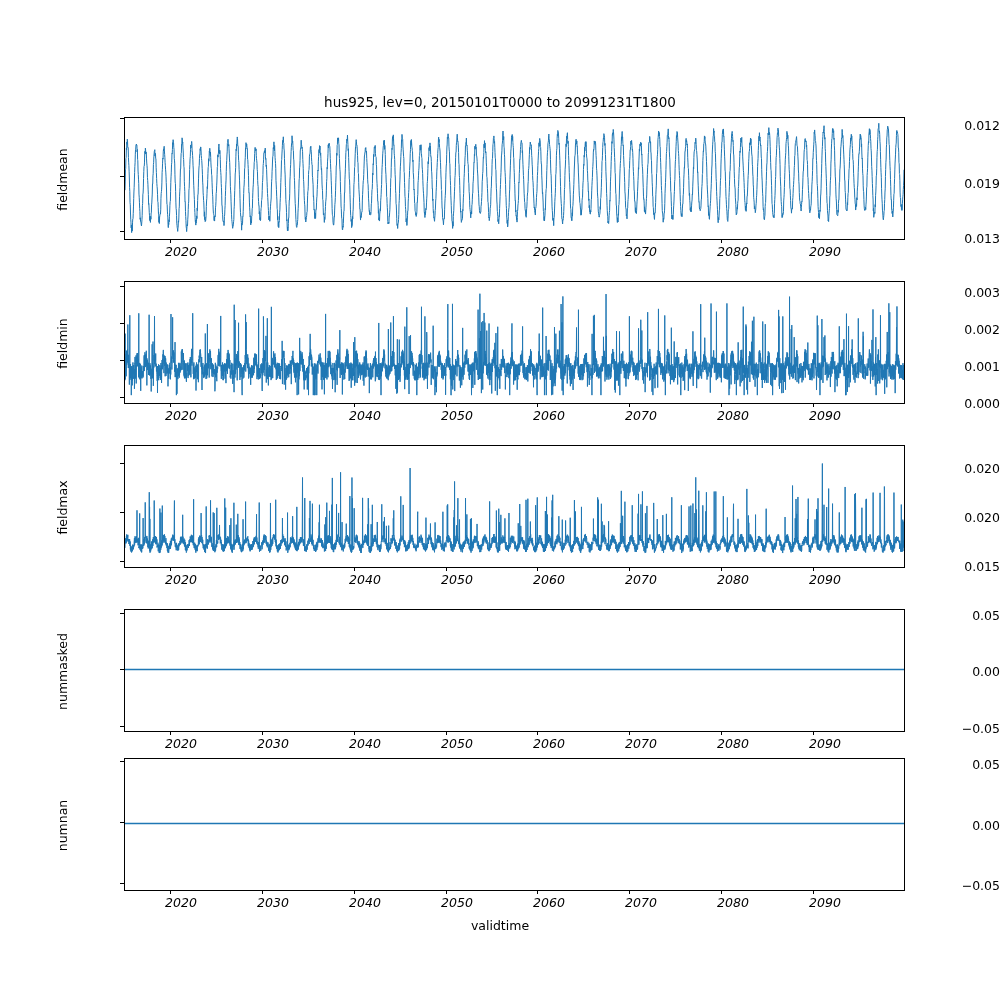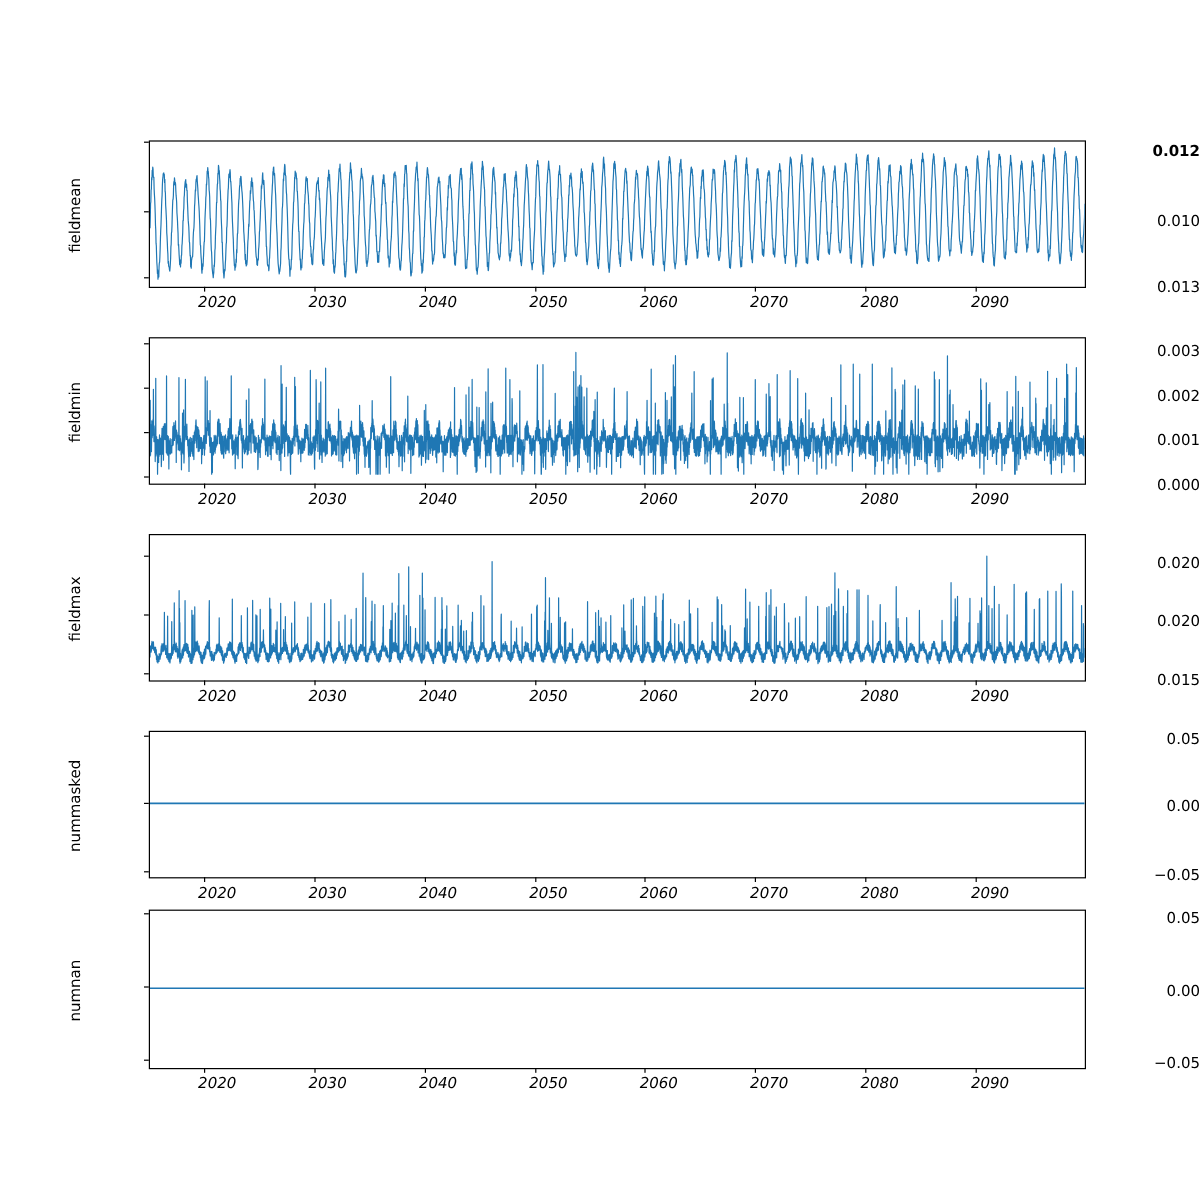--- a/index.html
+++ b/index.html
@@ -80,30 +80,31 @@
     text-align: center;
     font-size: 12.5px;
     color: #000000;
   }
 </style>
 </head>
 <body>
 
 <div id="figure">
 
+  <div class="fig-title">hus925, lev=0, 20150101T0000 to 20991231T1800</div>
 
   <div class="panel" id="panel0" style="top:117px; height:123px;">
     <svg class="plotsvg" id="svg0" viewBox="0 0 781 123" preserveAspectRatio="none">
         <path d="M0.00 73.37L0.23 65.02L0.46 52.61L0.69 51.09L0.92 41.16L1.15 40.22L1.38 30.50L1.61 32.39L1.84 24.38L2.07 26.88L2.30 21.53L2.53 23.25L2.76 30.11L2.99 30.41L3.22 30.11L3.45 40.12L3.68 44.90L3.90 48.23L4.13 54.07L4.36 60.98L4.59 70.90L4.82 74.87L5.05 86.03L5.28 88.21L5.51 96.57L5.74 102.90L5.97 105.94L6.20 111.72L6.43 108.71L6.66 116.50L6.89 110.28L7.12 114.80L7.35 114.69L7.58 105.89L7.81 102.61L8.04 102.22L8.27 97.28L8.50 90.41L8.73 81.77L8.96 75.20L9.19 70.46L9.42 63.03L9.65 55.33L9.88 49.29L10.11 45.46L10.34 36.78L10.57 31.93L10.80 30.58L11.03 27.17L11.26 27.21L11.49 26.46L11.72 28.01L11.94 27.78L12.17 34.56L12.40 32.00L12.63 42.18L12.86 43.47L13.09 53.92L13.32 57.38L13.55 62.18L13.78 66.77L14.01 77.36L14.24 80.53L14.47 85.60L14.70 91.78L14.93 95.08L15.16 103.01L15.39 101.49L15.62 105.55L15.85 105.97L16.08 106.74L16.31 108.90L16.54 109.73L16.77 106.78L17.00 103.48L17.23 99.00L17.46 89.15L17.69 86.92L17.92 77.46L18.15 76.36L18.38 71.10L18.61 61.49L18.84 54.50L19.07 49.29L19.30 48.91L19.53 45.64L19.75 36.40L19.98 33.89L20.21 36.26L20.44 30.64L20.67 32.81L20.90 36.67L21.13 34.51L21.36 35.78L21.59 41.57L21.82 45.80L22.05 48.10L22.28 51.69L22.51 60.33L22.74 63.43L22.97 67.32L23.20 73.08L23.43 77.71L23.66 87.81L23.89 87.03L24.12 91.48L24.35 96.31L24.58 99.41L24.81 104.24L25.04 100.32L25.27 102.05L25.50 106.14L25.73 99.97L25.96 102.93L26.19 96.45L26.42 96.34L26.65 88.30L26.88 86.35L27.11 81.31L27.33 77.33L27.56 66.87L27.79 67.03L28.02 58.84L28.25 56.62L28.48 47.36L28.71 45.49L28.94 39.44L29.17 36.55L29.40 33.96L29.63 33.40L29.86 32.20L30.09 38.74L30.32 35.87L30.55 36.10L30.78 41.31L31.01 41.30L31.24 50.55L31.47 55.37L31.70 61.51L31.93 66.75L32.16 69.51L32.39 72.18L32.62 77.54L32.85 85.08L33.08 85.52L33.31 91.19L33.54 96.96L33.77 96.23L34.00 106.06L34.23 100.43L34.46 107.28L34.69 100.82L34.92 99.28L35.15 97.80L35.37 97.76L35.60 97.60L35.83 92.67L36.06 81.59L36.29 76.79L36.52 74.83L36.75 72.29L36.98 65.94L37.21 55.24L37.44 52.13L37.67 45.96L37.90 40.82L38.13 41.81L38.36 34.49L38.59 31.85L38.82 33.51L39.05 29.96L39.28 28.75L39.51 33.43L39.74 36.87L39.97 39.98L40.20 45.07L40.43 48.01L40.66 52.03L40.89 54.96L41.12 59.13L41.35 65.43L41.58 71.15L41.81 80.30L42.04 87.58L42.27 88.01L42.50 94.61L42.73 98.26L42.95 100.74L43.18 108.44L43.41 111.44L43.64 106.31L43.87 108.41L44.10 103.44L44.33 105.54L44.56 99.89L44.79 95.65L45.02 89.16L45.25 85.03L45.48 84.71L45.71 74.99L45.94 65.38L46.17 59.80L46.40 55.76L46.63 47.61L46.86 45.42L47.09 36.05L47.32 36.64L47.55 31.94L47.78 25.02L48.01 27.02L48.24 22.06L48.47 24.60L48.70 25.39L48.93 30.14L49.16 31.78L49.39 40.99L49.62 42.82L49.85 46.68L50.08 57.73L50.31 65.06L50.54 66.53L50.77 74.91L50.99 85.53L51.22 91.84L51.45 93.54L51.68 99.09L51.91 106.94L52.14 109.09L52.37 111.59L52.60 112.69L52.83 115.27L53.06 112.50L53.29 111.08L53.52 104.67L53.75 105.89L53.98 101.62L54.21 92.22L54.44 90.34L54.67 80.13L54.90 75.08L55.13 70.76L55.36 60.13L55.59 51.55L55.82 51.73L56.05 41.61L56.28 36.08L56.51 35.50L56.74 26.87L56.97 27.60L57.20 20.14L57.43 21.32L57.66 25.80L57.89 24.47L58.12 30.43L58.35 33.50L58.57 40.11L58.80 42.20L59.03 49.42L59.26 50.68L59.49 64.31L59.72 69.89L59.95 74.71L60.18 85.41L60.41 85.17L60.64 95.13L60.87 100.18L61.10 104.35L61.33 110.70L61.56 112.01L61.79 115.48L62.02 112.92L62.25 108.40L62.48 109.74L62.71 108.85L62.94 102.88L63.17 99.61L63.40 92.96L63.63 86.76L63.86 85.34L64.09 73.26L64.32 71.64L64.55 65.01L64.78 52.39L65.01 47.49L65.24 41.31L65.47 39.24L65.70 31.83L65.93 27.45L66.16 30.48L66.38 28.31L66.61 25.91L66.84 23.81L67.07 26.12L67.30 34.08L67.53 33.81L67.76 38.08L67.99 41.96L68.22 48.06L68.45 51.92L68.68 62.11L68.91 68.35L69.14 73.09L69.37 79.12L69.60 83.01L69.83 92.03L70.06 96.09L70.29 101.19L70.52 105.19L70.75 103.79L70.98 108.87L71.21 105.23L71.44 106.46L71.67 105.34L71.90 99.52L72.13 102.25L72.36 91.50L72.59 94.18L72.82 83.89L73.05 77.85L73.28 77.79L73.51 70.30L73.74 61.18L73.97 53.84L74.20 49.78L74.42 48.09L74.65 41.36L74.88 37.34L75.11 37.58L75.34 31.16L75.57 33.10L75.80 29.37L76.03 29.66L76.26 33.55L76.49 38.17L76.72 41.26L76.95 43.22L77.18 46.76L77.41 51.58L77.64 57.19L77.87 65.23L78.10 68.24L78.33 76.13L78.56 78.90L78.79 83.68L79.02 86.28L79.25 92.68L79.48 100.09L79.71 95.42L79.94 103.36L80.17 100.67L80.40 105.37L80.63 103.65L80.86 104.51L81.09 102.42L81.32 98.78L81.55 90.12L81.78 84.37L82.00 82.06L82.23 76.62L82.46 69.81L82.69 71.78L82.92 62.58L83.15 56.50L83.38 50.52L83.61 49.36L83.84 41.42L84.07 43.96L84.30 40.62L84.53 33.76L84.76 35.24L84.99 30.76L85.22 34.07L85.45 38.09L85.68 34.50L85.91 39.90L86.14 45.62L86.37 49.88L86.60 51.17L86.83 57.64L87.06 58.71L87.29 65.88L87.52 71.41L87.75 77.48L87.98 80.09L88.21 87.83L88.44 93.48L88.67 96.97L88.90 98.26L89.13 98.98L89.36 104.26L89.59 100.25L89.82 104.78L90.04 99.51L90.27 100.58L90.50 99.86L90.73 91.27L90.96 89.29L91.19 84.96L91.42 76.68L91.65 75.11L91.88 68.97L92.11 65.05L92.34 57.72L92.57 49.96L92.80 49.37L93.03 37.47L93.26 39.77L93.49 36.55L93.72 35.58L93.95 28.92L94.18 26.42L94.41 33.34L94.64 32.75L94.87 36.34L95.10 32.91L95.33 37.49L95.56 42.41L95.79 51.25L96.02 55.43L96.25 58.51L96.48 66.51L96.71 70.82L96.94 78.45L97.17 88.95L97.40 88.92L97.63 95.68L97.85 97.81L98.08 103.60L98.31 104.78L98.54 105.42L98.77 104.78L99.00 104.75L99.23 109.38L99.46 107.56L99.69 100.03L99.92 98.57L100.15 92.75L100.38 88.84L100.61 79.80L100.84 73.48L101.07 67.27L101.30 63.22L101.53 54.44L101.76 46.96L101.99 43.19L102.22 37.52L102.45 34.42L102.68 25.81L102.91 24.83L103.14 21.98L103.37 21.60L103.60 27.46L103.83 28.51L104.06 26.98L104.29 31.32L104.52 36.48L104.75 41.66L104.98 45.34L105.21 52.68L105.43 58.81L105.66 69.47L105.89 74.09L106.12 77.52L106.35 85.21L106.58 91.44L106.81 98.41L107.04 103.17L107.27 105.33L107.50 107.65L107.73 110.18L107.96 112.15L108.19 109.81L108.42 109.94L108.65 107.84L108.88 105.45L109.11 103.25L109.34 92.76L109.57 89.70L109.80 80.45L110.03 73.57L110.26 67.15L110.49 56.91L110.72 54.99L110.95 50.32L111.18 38.91L111.41 31.80L111.64 33.25L111.87 26.41L112.10 28.10L112.33 22.05L112.56 19.26L112.79 20.81L113.02 27.15L113.25 28.94L113.47 28.96L113.70 37.48L113.93 43.01L114.16 44.92L114.39 52.07L114.62 57.10L114.85 63.94L115.08 72.38L115.31 81.73L115.54 90.54L115.77 96.15L116.00 99.68L116.23 99.59L116.46 104.31L116.69 106.40L116.92 114.02L117.15 107.55L117.38 108.27L117.61 108.41L117.84 106.90L118.07 99.80L118.30 100.08L118.53 94.98L118.76 84.53L118.99 76.73L119.22 70.40L119.45 68.15L119.68 62.48L119.91 51.69L120.14 50.55L120.37 43.70L120.60 40.30L120.83 30.38L121.05 31.48L121.28 25.07L121.51 26.80L121.74 29.00L121.97 26.37L122.20 28.40L122.43 31.59L122.66 31.16L122.89 41.98L123.12 42.15L123.35 47.37L123.58 51.29L123.81 58.24L124.04 70.55L124.27 76.24L124.50 76.08L124.73 85.46L124.96 90.69L125.19 94.77L125.42 100.32L125.65 99.39L125.88 106.56L126.11 108.64L126.34 105.35L126.57 105.72L126.80 106.82L127.03 99.68L127.26 99.42L127.49 91.75L127.72 91.66L127.95 81.82L128.18 75.41L128.41 70.28L128.64 67.91L128.87 60.90L129.09 52.37L129.32 52.24L129.55 45.16L129.78 43.86L130.01 36.08L130.24 31.72L130.47 29.85L130.70 32.69L130.93 32.04L131.16 33.38L131.39 31.35L131.62 37.97L131.85 41.41L132.08 43.47L132.31 45.98L132.54 52.16L132.77 54.13L133.00 63.41L133.23 67.93L133.46 69.54L133.69 80.66L133.92 84.98L134.15 89.10L134.38 88.92L134.61 97.53L134.84 95.10L135.07 100.64L135.30 103.54L135.53 101.25L135.76 104.34L135.99 103.43L136.22 95.10L136.45 91.83L136.67 90.98L136.90 83.97L137.13 82.84L137.36 80.47L137.59 73.64L137.82 65.59L138.05 63.26L138.28 57.48L138.51 48.23L138.74 46.23L138.97 41.88L139.20 35.70L139.43 35.75L139.66 34.05L139.89 34.46L140.12 33.14L140.35 35.63L140.58 30.60L140.81 39.54L141.04 42.04L141.27 41.25L141.50 49.24L141.73 47.90L141.96 52.54L142.19 58.90L142.42 64.78L142.65 70.54L142.88 76.84L143.11 80.81L143.34 85.28L143.57 90.05L143.80 93.88L144.03 99.14L144.26 103.59L144.48 99.96L144.71 102.90L144.94 100.11L145.17 104.96L145.40 100.61L145.63 93.87L145.86 90.28L146.09 86.60L146.32 84.39L146.55 81.30L146.78 71.15L147.01 64.29L147.24 61.59L147.47 54.20L147.70 49.87L147.93 42.68L148.16 39.05L148.39 38.63L148.62 30.22L148.85 31.19L149.08 29.17L149.31 24.23L149.54 30.27L149.77 33.22L150.00 27.89L150.23 33.98L150.46 40.03L150.69 43.11L150.92 46.26L151.15 51.38L151.38 63.55L151.61 68.02L151.84 72.90L152.07 79.52L152.30 83.39L152.52 91.84L152.75 93.21L152.98 103.42L153.21 99.96L153.44 106.36L153.67 110.53L153.90 105.44L154.13 111.47L154.36 106.85L154.59 106.36L154.82 104.31L155.05 95.78L155.28 93.43L155.51 85.71L155.74 81.65L155.97 75.30L156.20 65.45L156.43 60.35L156.66 52.95L156.89 43.57L157.12 42.22L157.35 36.55L157.58 32.26L157.81 27.75L158.04 23.15L158.27 22.58L158.50 23.86L158.73 19.12L158.96 25.24L159.19 25.71L159.42 31.57L159.65 32.65L159.88 41.29L160.10 48.02L160.33 53.84L160.56 57.81L160.79 68.97L161.02 70.65L161.25 83.05L161.48 86.91L161.71 89.45L161.94 95.96L162.17 104.53L162.40 103.30L162.63 110.94L162.86 114.49L163.09 110.78L163.32 114.70L163.55 112.37L163.78 107.14L164.01 101.36L164.24 101.50L164.47 90.16L164.70 83.38L164.93 83.37L165.16 76.44L165.39 63.08L165.62 59.19L165.85 51.08L166.08 47.48L166.31 40.74L166.54 33.89L166.77 29.76L167.00 26.09L167.23 26.57L167.46 18.05L167.69 21.48L167.92 25.05L168.14 23.65L168.37 28.06L168.60 32.73L168.83 33.15L169.06 41.87L169.29 42.70L169.52 50.75L169.75 60.60L169.98 63.83L170.21 72.98L170.44 81.32L170.67 86.96L170.90 90.42L171.13 97.47L171.36 103.16L171.59 106.31L171.82 110.08L172.05 111.10L172.28 111.21L172.51 109.29L172.74 108.91L172.97 105.50L173.20 103.27L173.43 95.68L173.66 91.81L173.89 86.36L174.12 79.38L174.35 71.98L174.58 62.99L174.81 61.38L175.04 50.60L175.27 48.86L175.50 43.17L175.72 33.53L175.95 31.64L176.18 30.36L176.41 28.61L176.64 22.57L176.87 27.30L177.10 27.32L177.33 30.92L177.56 29.61L177.79 31.75L178.02 34.28L178.25 42.21L178.48 46.38L178.71 51.58L178.94 62.63L179.17 64.88L179.40 71.35L179.63 79.07L179.86 83.91L180.09 87.65L180.32 89.50L180.55 99.65L180.78 103.07L181.01 101.03L181.24 105.72L181.47 103.57L181.70 102.66L181.93 101.18L182.16 98.96L182.39 95.64L182.62 95.22L182.85 87.33L183.08 79.07L183.31 74.69L183.53 73.74L183.76 69.29L183.99 57.37L184.22 53.45L184.45 52.43L184.68 48.31L184.91 38.79L185.14 36.81L185.37 36.40L185.60 34.81L185.83 29.91L186.06 30.48L186.29 28.63L186.52 32.22L186.75 33.77L186.98 40.53L187.21 44.37L187.44 47.60L187.67 47.75L187.90 58.87L188.13 60.67L188.36 65.07L188.59 67.75L188.82 79.92L189.05 79.14L189.28 84.89L189.51 93.30L189.74 92.69L189.97 95.48L190.20 101.87L190.43 102.37L190.66 96.58L190.89 101.88L191.12 102.05L191.35 92.97L191.57 93.15L191.80 93.17L192.03 86.27L192.26 81.37L192.49 79.60L192.72 72.62L192.95 67.68L193.18 61.45L193.41 52.87L193.64 53.70L193.87 43.90L194.10 39.15L194.33 34.59L194.56 32.05L194.79 35.41L195.02 28.07L195.25 32.33L195.48 28.47L195.71 35.85L195.94 37.92L196.17 35.47L196.40 41.13L196.63 48.35L196.86 52.47L197.09 51.39L197.32 58.20L197.55 67.16L197.78 71.36L198.01 73.86L198.24 82.82L198.47 83.39L198.70 91.26L198.93 98.55L199.15 98.19L199.38 96.97L199.61 100.77L199.84 106.16L200.07 100.68L200.30 103.29L200.53 101.95L200.76 95.32L200.99 89.90L201.22 85.22L201.45 83.34L201.68 80.53L201.91 73.34L202.14 64.76L202.37 61.54L202.60 50.30L202.83 51.57L203.06 43.85L203.29 40.51L203.52 35.96L203.75 27.28L203.98 30.49L204.21 26.43L204.44 28.23L204.67 25.54L204.90 28.26L205.13 28.48L205.36 29.31L205.59 35.01L205.82 41.13L206.05 46.42L206.28 52.37L206.51 55.56L206.74 63.22L206.97 68.97L207.19 77.74L207.42 82.12L207.65 92.02L207.88 97.83L208.11 99.25L208.34 99.78L208.57 106.10L208.80 107.70L209.03 108.89L209.26 108.78L209.49 105.69L209.72 101.05L209.95 101.10L210.18 93.60L210.41 88.08L210.64 85.50L210.87 80.83L211.10 73.99L211.33 65.83L211.56 58.78L211.79 48.30L212.02 48.50L212.25 35.77L212.48 38.03L212.71 27.72L212.94 27.03L213.17 20.30L213.40 20.25L213.63 23.29L213.86 21.79L214.09 20.17L214.32 26.08L214.55 27.30L214.78 35.81L215.00 41.16L215.23 47.74L215.46 52.19L215.69 54.76L215.92 64.57L216.15 75.52L216.38 78.10L216.61 89.53L216.84 92.09L217.07 98.54L217.30 102.05L217.53 102.67L217.76 111.56L217.99 113.84L218.22 113.32L218.45 109.98L218.68 111.04L218.91 107.38L219.14 100.57L219.37 94.98L219.60 94.82L219.83 86.77L220.06 75.54L220.29 75.83L220.52 62.26L220.75 57.10L220.98 50.99L221.21 42.05L221.44 35.15L221.67 32.33L221.90 27.23L222.13 26.04L222.36 21.52L222.58 22.60L222.81 23.28L223.04 17.32L223.27 22.65L223.50 27.00L223.73 33.08L223.96 31.28L224.19 40.02L224.42 46.65L224.65 54.19L224.88 61.79L225.11 62.93L225.34 68.93L225.57 77.79L225.80 85.55L226.03 93.37L226.26 99.04L226.49 101.29L226.72 105.10L226.95 103.12L227.18 111.42L227.41 110.67L227.64 109.62L227.87 109.44L228.10 100.11L228.33 102.58L228.56 95.33L228.79 92.63L229.02 80.82L229.25 80.87L229.48 67.81L229.71 65.69L229.94 59.17L230.17 50.16L230.40 49.38L230.62 41.76L230.85 35.85L231.08 29.82L231.31 30.57L231.54 24.54L231.77 22.00L232.00 23.68L232.23 27.34L232.46 27.46L232.69 28.87L232.92 33.58L233.15 38.03L233.38 45.09L233.61 45.34L233.84 55.40L234.07 56.42L234.30 65.78L234.53 72.46L234.76 76.22L234.99 79.43L235.22 85.77L235.45 92.58L235.68 92.58L235.91 99.53L236.14 103.76L236.37 99.29L236.60 101.34L236.83 101.01L237.06 98.68L237.29 95.76L237.52 95.70L237.75 94.12L237.98 83.42L238.20 77.94L238.43 73.29L238.66 67.72L238.89 63.86L239.12 63.13L239.35 57.40L239.58 51.15L239.81 44.64L240.04 38.57L240.27 37.55L240.50 35.59L240.73 34.16L240.96 30.66L241.19 31.33L241.42 30.04L241.65 34.81L241.88 34.59L242.11 33.64L242.34 41.26L242.57 45.34L242.80 49.82L243.03 53.85L243.26 62.21L243.49 66.32L243.72 67.79L243.95 73.60L244.18 82.15L244.41 85.48L244.64 90.86L244.87 94.94L245.10 94.19L245.33 98.33L245.56 95.60L245.79 98.33L246.02 98.46L246.24 98.38L246.47 98.13L246.70 95.14L246.93 87.30L247.16 86.67L247.39 78.55L247.62 72.95L247.85 72.45L248.08 66.64L248.31 55.96L248.54 57.86L248.77 46.52L249.00 47.55L249.23 37.05L249.46 39.44L249.69 36.39L249.92 29.53L250.15 29.31L250.38 29.34L250.61 30.79L250.84 27.85L251.07 35.86L251.30 39.07L251.53 39.31L251.76 39.84L251.99 47.35L252.22 49.74L252.45 62.07L252.68 66.43L252.91 70.70L253.14 76.52L253.37 84.50L253.60 84.46L253.83 89.15L254.05 96.83L254.28 94.14L254.51 103.71L254.74 101.26L254.97 104.65L255.20 104.62L255.43 97.57L255.66 95.57L255.89 92.16L256.12 94.22L256.35 84.19L256.58 81.10L256.81 77.55L257.04 71.35L257.27 67.58L257.50 57.54L257.73 50.42L257.96 47.12L258.19 40.74L258.42 36.36L258.65 33.32L258.88 29.48L259.11 27.83L259.34 24.62L259.57 22.90L259.80 27.62L260.03 22.60L260.26 31.86L260.49 27.87L260.72 31.71L260.95 37.07L261.18 49.08L261.41 54.90L261.63 57.55L261.86 65.26L262.09 67.26L262.32 80.05L262.55 80.60L262.78 86.89L263.01 91.21L263.24 95.55L263.47 105.18L263.70 107.69L263.93 106.33L264.16 107.05L264.39 106.03L264.62 107.16L264.85 99.72L265.08 100.07L265.31 96.43L265.54 93.32L265.77 86.32L266.00 80.49L266.23 70.40L266.46 61.37L266.69 60.74L266.92 50.23L267.15 41.24L267.38 41.53L267.61 30.88L267.84 31.98L268.07 21.91L268.30 18.87L268.53 20.74L268.76 22.84L268.99 17.14L269.22 20.88L269.45 27.72L269.67 27.39L269.90 35.77L270.13 38.37L270.36 42.20L270.59 50.39L270.82 57.63L271.05 61.01L271.28 74.05L271.51 76.61L271.74 86.99L271.97 88.34L272.20 94.52L272.43 102.30L272.66 108.52L272.89 109.41L273.12 107.70L273.35 112.32L273.58 109.24L273.81 106.59L274.04 106.53L274.27 103.03L274.50 98.09L274.73 87.19L274.96 83.67L275.19 76.55L275.42 68.17L275.65 62.93L275.88 54.06L276.11 49.02L276.34 44.82L276.57 39.14L276.80 34.92L277.03 31.12L277.25 22.14L277.48 23.53L277.71 16.65L277.94 19.47L278.17 20.86L278.40 21.66L278.63 28.48L278.86 31.72L279.09 35.57L279.32 39.26L279.55 40.99L279.78 54.48L280.01 55.34L280.24 65.49L280.47 71.91L280.70 79.73L280.93 81.53L281.16 89.96L281.39 93.20L281.62 97.35L281.85 105.71L282.08 102.23L282.31 104.89L282.54 109.27L282.77 109.00L283.00 104.76L283.23 99.42L283.46 94.41L283.69 94.38L283.92 85.37L284.15 81.67L284.38 75.84L284.61 72.75L284.84 62.36L285.07 60.59L285.29 53.38L285.52 48.78L285.75 43.89L285.98 36.23L286.21 32.13L286.44 25.47L286.67 22.88L286.90 27.79L287.13 21.83L287.36 25.29L287.59 29.50L287.82 30.34L288.05 33.15L288.28 34.34L288.51 44.35L288.74 42.86L288.97 55.39L289.20 57.96L289.43 62.41L289.66 73.09L289.89 72.31L290.12 79.11L290.35 86.36L290.58 86.81L290.81 94.01L291.04 95.01L291.27 96.41L291.50 98.64L291.73 97.93L291.96 100.11L292.19 97.08L292.42 97.79L292.65 94.76L292.88 85.72L293.10 86.03L293.33 80.18L293.56 77.64L293.79 65.93L294.02 63.51L294.25 58.81L294.48 53.36L294.71 50.95L294.94 45.25L295.17 38.85L295.40 38.07L295.63 34.47L295.86 27.51L296.09 32.71L296.32 29.67L296.55 32.27L296.78 27.13L297.01 34.73L297.24 36.22L297.47 39.98L297.70 41.15L297.93 49.80L298.16 52.13L298.39 56.55L298.62 63.70L298.85 69.37L299.08 74.11L299.31 77.04L299.54 81.35L299.77 85.80L300.00 94.88L300.23 96.86L300.46 95.71L300.68 101.16L300.91 95.11L301.14 98.30L301.37 96.27L301.60 91.93L301.83 93.20L302.06 92.24L302.29 86.31L302.52 81.52L302.75 78.35L302.98 66.53L303.21 64.48L303.44 58.74L303.67 51.39L303.90 44.30L304.13 46.77L304.36 39.46L304.59 38.77L304.82 30.15L305.05 33.25L305.28 28.46L305.51 30.10L305.74 25.30L305.97 27.88L306.20 28.42L306.43 37.08L306.66 39.52L306.89 39.37L307.12 44.16L307.35 54.11L307.58 55.88L307.81 62.48L308.04 72.12L308.27 71.78L308.49 83.93L308.72 82.34L308.95 91.89L309.18 96.14L309.41 94.91L309.64 101.67L309.87 101.17L310.10 103.44L310.33 105.01L310.56 101.60L310.79 99.23L311.02 94.09L311.25 91.49L311.48 84.37L311.71 81.72L311.94 74.39L312.17 70.95L312.40 62.48L312.63 54.02L312.86 50.59L313.09 45.24L313.32 41.03L313.55 35.85L313.78 31.64L314.01 29.83L314.24 22.00L314.47 19.46L314.70 24.11L314.93 21.70L315.16 25.98L315.39 29.80L315.62 31.40L315.85 33.63L316.08 41.74L316.31 45.11L316.53 52.45L316.76 58.88L316.99 62.88L317.22 72.68L317.45 73.65L317.68 84.22L317.91 92.00L318.14 91.90L318.37 101.11L318.60 102.66L318.83 103.85L319.06 105.30L319.29 108.56L319.52 104.47L319.75 102.30L319.98 102.30L320.21 102.58L320.44 93.31L320.67 86.47L320.90 81.93L321.13 78.50L321.36 74.23L321.59 62.28L321.82 55.15L322.05 48.81L322.28 46.62L322.51 37.27L322.74 29.54L322.97 27.37L323.20 19.70L323.43 20.82L323.66 20.44L323.89 16.05L324.12 20.40L324.34 19.76L324.57 20.26L324.80 28.66L325.03 32.49L325.26 34.37L325.49 45.97L325.72 46.68L325.95 57.38L326.18 63.19L326.41 68.64L326.64 78.54L326.87 83.42L327.10 89.03L327.33 96.70L327.56 97.69L327.79 104.61L328.02 105.31L328.25 107.64L328.48 112.25L328.71 105.26L328.94 109.99L329.17 100.09L329.40 96.70L329.63 93.84L329.86 86.51L330.09 82.52L330.32 75.05L330.55 69.51L330.78 60.67L331.01 58.28L331.24 50.54L331.47 40.37L331.70 34.93L331.93 34.89L332.15 27.97L332.38 24.66L332.61 23.47L332.84 19.31L333.07 16.45L333.30 20.16L333.53 23.91L333.76 23.50L333.99 26.42L334.22 29.53L334.45 35.05L334.68 45.87L334.91 47.23L335.14 58.16L335.37 60.42L335.60 68.78L335.83 76.70L336.06 84.47L336.29 90.69L336.52 95.77L336.75 94.55L336.98 102.54L337.21 106.11L337.44 105.02L337.67 103.66L337.90 103.74L338.13 102.72L338.36 101.84L338.59 93.04L338.82 94.12L339.05 86.59L339.28 80.48L339.51 76.88L339.73 67.14L339.96 60.54L340.19 56.64L340.42 47.97L340.65 48.61L340.88 40.57L341.11 38.05L341.34 28.15L341.57 27.13L341.80 24.86L342.03 25.13L342.26 20.38L342.49 27.88L342.72 28.36L342.95 27.74L343.18 33.39L343.41 35.47L343.64 43.95L343.87 46.42L344.10 47.46L344.33 55.59L344.56 65.15L344.79 66.85L345.02 74.89L345.25 77.20L345.48 83.65L345.71 90.86L345.94 93.02L346.17 95.07L346.40 97.52L346.63 101.52L346.86 95.65L347.09 97.76L347.32 95.06L347.54 97.32L347.77 88.31L348.00 87.89L348.23 82.56L348.46 76.53L348.69 76.37L348.92 66.24L349.15 64.29L349.38 58.75L349.61 52.85L349.84 45.05L350.07 45.44L350.30 37.05L350.53 38.32L350.76 28.64L350.99 31.74L351.22 29.96L351.45 29.20L351.68 26.73L351.91 30.74L352.14 29.89L352.37 37.66L352.60 38.56L352.83 40.70L353.06 44.15L353.29 51.98L353.52 55.99L353.75 59.00L353.98 67.04L354.21 73.09L354.44 76.96L354.67 81.20L354.90 88.35L355.13 89.76L355.36 93.81L355.58 96.02L355.81 95.93L356.04 96.63L356.27 97.06L356.50 95.71L356.73 95.75L356.96 89.74L357.19 88.44L357.42 84.89L357.65 80.84L357.88 75.81L358.11 64.80L358.34 62.06L358.57 56.32L358.80 54.69L359.03 45.83L359.26 39.96L359.49 40.88L359.72 35.12L359.95 26.62L360.18 30.41L360.41 23.00L360.64 29.73L360.87 25.42L361.10 25.45L361.33 32.85L361.56 35.42L361.79 34.28L362.02 38.17L362.25 45.65L362.48 49.41L362.71 59.71L362.94 60.58L363.17 66.37L363.39 71.70L363.62 77.12L363.85 85.25L364.08 85.90L364.31 90.40L364.54 96.10L364.77 101.50L365.00 100.79L365.23 104.34L365.46 102.02L365.69 100.06L365.92 98.18L366.15 91.98L366.38 90.36L366.61 88.18L366.84 79.54L367.07 71.98L367.30 70.02L367.53 59.99L367.76 58.16L367.99 47.27L368.22 41.51L368.45 41.29L368.68 34.10L368.91 27.02L369.14 25.62L369.37 20.62L369.60 19.94L369.83 18.23L370.06 20.72L370.29 25.37L370.52 23.97L370.75 29.72L370.97 35.19L371.20 40.52L371.43 41.47L371.66 52.27L371.89 52.96L372.12 65.25L372.35 71.93L372.58 75.25L372.81 84.38L373.04 87.56L373.27 94.76L373.50 95.38L373.73 100.08L373.96 105.33L374.19 103.19L374.42 105.30L374.65 107.53L374.88 104.81L375.11 99.36L375.34 100.16L375.57 91.85L375.80 86.49L376.03 79.72L376.26 72.63L376.49 67.54L376.72 60.26L376.95 55.45L377.18 48.84L377.41 38.52L377.64 36.64L377.87 33.38L378.10 27.08L378.33 25.54L378.56 22.56L378.78 15.09L379.01 13.22L379.24 17.59L379.47 22.42L379.70 18.89L379.93 28.62L380.16 30.17L380.39 36.86L380.62 39.76L380.85 51.82L381.08 55.25L381.31 59.78L381.54 67.55L381.77 77.58L382.00 80.89L382.23 88.79L382.46 92.20L382.69 101.42L382.92 102.63L383.15 107.20L383.38 103.87L383.61 110.74L383.84 109.29L384.07 105.30L384.30 100.35L384.53 95.95L384.76 92.54L384.99 91.11L385.22 86.05L385.45 76.29L385.68 72.36L385.91 62.54L386.14 55.82L386.37 48.65L386.59 41.40L386.82 33.66L387.05 31.33L387.28 26.52L387.51 19.49L387.74 18.20L387.97 19.10L388.20 16.75L388.43 22.77L388.66 18.77L388.89 25.07L389.12 27.93L389.35 30.15L389.58 39.97L389.81 40.93L390.04 51.56L390.27 55.61L390.50 65.82L390.73 67.32L390.96 77.12L391.19 84.00L391.42 83.60L391.65 95.51L391.88 93.64L392.11 99.68L392.34 99.13L392.57 103.29L392.80 101.49L393.03 105.82L393.26 101.04L393.49 95.11L393.72 93.53L393.95 88.46L394.18 87.07L394.41 83.82L394.63 78.23L394.86 65.09L395.09 65.67L395.32 56.18L395.55 52.66L395.78 41.98L396.01 42.27L396.24 37.73L396.47 31.93L396.70 28.87L396.93 24.84L397.16 23.72L397.39 22.71L397.62 24.72L397.85 25.76L398.08 25.56L398.31 35.27L398.54 33.21L398.77 41.68L399.00 47.45L399.23 52.69L399.46 58.48L399.69 62.73L399.92 69.10L400.15 76.47L400.38 80.47L400.61 85.30L400.84 86.01L401.07 91.88L401.30 94.02L401.53 93.74L401.76 99.69L401.99 100.05L402.22 100.93L402.44 97.68L402.67 92.21L402.90 90.44L403.13 84.81L403.36 79.51L403.59 76.18L403.82 75.37L404.05 67.06L404.28 64.54L404.51 53.08L404.74 51.55L404.97 48.53L405.20 41.81L405.43 36.96L405.66 29.98L405.89 31.95L406.12 27.10L406.35 24.41L406.58 26.81L406.81 27.05L407.04 27.88L407.27 27.21L407.50 30.73L407.73 38.20L407.96 40.38L408.19 46.99L408.42 49.70L408.65 58.55L408.88 63.47L409.11 65.22L409.34 70.64L409.57 77.22L409.80 81.42L410.03 86.56L410.25 91.30L410.48 90.50L410.71 93.89L410.94 96.13L411.17 97.11L411.40 98.63L411.63 92.10L411.86 91.56L412.09 89.88L412.32 86.28L412.55 80.65L412.78 76.87L413.01 74.83L413.24 66.50L413.47 58.57L413.70 54.65L413.93 48.23L414.16 43.59L414.39 38.57L414.62 33.85L414.85 30.92L415.08 25.25L415.31 28.84L415.54 23.11L415.77 20.74L416.00 22.65L416.23 22.75L416.46 28.91L416.69 29.79L416.92 34.39L417.15 43.20L417.38 46.86L417.61 46.85L417.83 58.79L418.06 63.12L418.29 71.06L418.52 77.02L418.75 75.78L418.98 81.28L419.21 85.45L419.44 94.77L419.67 95.10L419.90 99.71L420.13 104.33L420.36 100.25L420.59 104.65L420.82 100.89L421.05 98.71L421.28 92.10L421.51 93.19L421.74 82.34L421.97 76.56L422.20 72.83L422.43 71.65L422.66 62.93L422.89 53.38L423.12 47.44L423.35 38.82L423.58 34.85L423.81 32.31L424.04 26.22L424.27 24.83L424.50 23.23L424.73 18.07L424.96 16.30L425.19 21.08L425.42 22.27L425.64 26.93L425.87 28.84L426.10 30.77L426.33 33.32L426.56 41.97L426.79 50.92L427.02 56.69L427.25 58.15L427.48 66.97L427.71 76.65L427.94 82.26L428.17 90.32L428.40 93.89L428.63 97.60L428.86 103.65L429.09 104.23L429.32 101.81L429.55 103.71L429.78 109.43L430.01 102.65L430.24 101.13L430.47 97.66L430.70 91.53L430.93 85.12L431.16 80.96L431.39 76.99L431.62 70.85L431.85 57.77L432.08 56.24L432.31 49.24L432.54 37.89L432.77 32.83L433.00 30.78L433.23 20.79L433.46 16.67L433.68 18.03L433.91 12.62L434.14 13.37L434.37 14.08L434.60 16.29L434.83 20.55L435.06 26.86L435.29 25.63L435.52 30.64L435.75 37.71L435.98 43.39L436.21 51.02L436.44 60.64L436.67 69.75L436.90 78.52L437.13 82.36L437.36 86.78L437.59 89.76L437.82 99.42L438.05 102.64L438.28 102.85L438.51 105.49L438.74 107.74L438.97 103.50L439.20 103.79L439.43 102.11L439.66 99.29L439.89 95.03L440.12 88.77L440.35 83.82L440.58 72.82L440.81 70.52L441.04 58.43L441.27 52.06L441.49 48.79L441.72 42.35L441.95 32.45L442.18 26.34L442.41 29.09L442.64 21.23L442.87 18.40L443.10 20.87L443.33 16.39L443.56 14.96L443.79 21.88L444.02 25.97L444.25 23.53L444.48 28.75L444.71 38.11L444.94 42.74L445.17 48.31L445.40 55.62L445.63 62.89L445.86 65.84L446.09 72.38L446.32 77.48L446.55 87.34L446.78 91.96L447.01 93.01L447.24 100.88L447.47 100.56L447.70 104.21L447.93 103.57L448.16 104.18L448.39 96.41L448.62 99.72L448.85 90.32L449.07 88.95L449.30 84.61L449.53 77.46L449.76 73.34L449.99 67.78L450.22 60.19L450.45 51.88L450.68 46.78L450.91 39.65L451.14 38.13L451.37 36.68L451.60 27.48L451.83 25.32L452.06 22.24L452.29 21.56L452.52 26.05L452.75 26.57L452.98 23.28L453.21 28.76L453.44 28.39L453.67 36.85L453.90 38.55L454.13 44.87L454.36 47.73L454.59 55.86L454.82 60.99L455.05 67.27L455.28 74.06L455.51 79.17L455.74 81.29L455.97 86.06L456.20 86.84L456.43 89.37L456.66 92.79L456.88 92.28L457.11 98.85L457.34 93.44L457.57 98.28L457.80 93.73L458.03 92.48L458.26 83.54L458.49 81.39L458.72 80.52L458.95 71.50L459.18 65.86L459.41 63.78L459.64 52.33L459.87 47.14L460.10 48.15L460.33 37.92L460.56 39.74L460.79 29.70L461.02 33.50L461.25 28.01L461.48 24.37L461.71 24.26L461.94 29.15L462.17 23.99L462.40 27.02L462.63 36.28L462.86 39.80L463.09 40.85L463.32 43.77L463.55 53.13L463.78 56.03L464.01 63.84L464.24 65.63L464.47 74.62L464.69 74.22L464.92 83.76L465.15 82.30L465.38 91.35L465.61 88.90L465.84 95.54L466.07 95.90L466.30 97.29L466.53 97.74L466.76 94.09L466.99 95.57L467.22 92.08L467.45 83.16L467.68 82.47L467.91 74.06L468.14 68.81L468.37 64.28L468.60 60.42L468.83 52.50L469.06 49.13L469.29 44.61L469.52 35.48L469.75 32.04L469.98 32.71L470.21 30.66L470.44 23.30L470.67 24.49L470.90 25.26L471.13 26.79L471.36 23.63L471.59 24.04L471.82 26.16L472.05 32.74L472.28 37.97L472.51 41.94L472.73 50.99L472.96 53.27L473.19 58.07L473.42 64.94L473.65 75.32L473.88 79.42L474.11 82.00L474.34 91.70L474.57 95.45L474.80 96.67L475.03 99.06L475.26 100.74L475.49 100.71L475.72 99.07L475.95 97.87L476.18 96.77L476.41 90.06L476.64 92.78L476.87 81.68L477.10 80.75L477.33 76.23L477.56 70.87L477.79 61.45L478.02 54.36L478.25 44.01L478.48 43.04L478.71 37.88L478.94 30.00L479.17 25.05L479.40 23.77L479.63 20.42L479.86 21.31L480.09 15.91L480.32 16.64L480.54 17.65L480.77 19.56L481.00 27.86L481.23 25.82L481.46 31.37L481.69 37.05L481.92 44.23L482.15 54.47L482.38 60.03L482.61 64.94L482.84 76.64L483.07 80.56L483.30 88.82L483.53 94.30L483.76 98.57L483.99 99.88L484.22 106.58L484.45 104.95L484.68 106.92L484.91 107.35L485.14 104.06L485.37 98.86L485.60 96.20L485.83 94.25L486.06 83.79L486.29 84.53L486.52 74.83L486.75 64.21L486.98 59.14L487.21 52.45L487.44 44.42L487.67 38.13L487.90 34.26L488.13 24.02L488.35 25.79L488.58 16.97L488.81 17.54L489.04 15.04L489.27 16.44L489.50 11.63L489.73 13.80L489.96 17.31L490.19 21.49L490.42 29.91L490.65 33.63L490.88 40.25L491.11 45.23L491.34 55.50L491.57 56.80L491.80 70.14L492.03 76.59L492.26 77.52L492.49 88.87L492.72 88.76L492.95 97.55L493.18 99.81L493.41 104.13L493.64 106.22L493.87 101.42L494.10 104.08L494.33 105.75L494.56 97.48L494.79 98.85L495.02 88.46L495.25 87.93L495.48 83.16L495.71 73.23L495.93 66.04L496.16 56.99L496.39 51.40L496.62 46.22L496.85 43.13L497.08 37.40L497.31 29.08L497.54 27.18L497.77 19.15L498.00 22.89L498.23 15.86L498.46 13.68L498.69 20.56L498.92 19.25L499.15 25.88L499.38 28.37L499.61 27.78L499.84 38.15L500.07 42.57L500.30 49.25L500.53 50.88L500.76 59.80L500.99 65.56L501.22 75.07L501.45 77.25L501.68 83.67L501.91 90.81L502.14 92.20L502.37 92.25L502.60 99.34L502.83 98.11L503.06 100.02L503.29 102.54L503.52 97.64L503.74 91.61L503.97 91.36L504.20 84.72L504.43 82.69L504.66 78.29L504.89 71.79L505.12 69.48L505.35 61.20L505.58 52.64L505.81 51.27L506.04 43.26L506.27 39.37L506.50 32.41L506.73 32.39L506.96 29.19L507.19 23.38L507.42 26.84L507.65 25.00L507.88 22.79L508.11 25.12L508.34 27.97L508.57 32.69L508.80 31.66L509.03 35.16L509.26 40.94L509.49 49.31L509.72 54.56L509.95 59.61L510.18 63.89L510.41 73.20L510.64 74.32L510.87 83.23L511.10 85.03L511.33 84.91L511.56 94.24L511.78 96.06L512.01 91.22L512.24 95.12L512.47 96.32L512.70 97.18L512.93 94.19L513.16 88.35L513.39 84.51L513.62 81.38L513.85 74.44L514.08 70.12L514.31 63.65L514.54 59.13L514.77 50.54L515.00 52.00L515.23 43.60L515.46 38.70L515.69 31.64L515.92 33.65L516.15 28.42L516.38 26.36L516.61 28.58L516.84 26.01L517.07 24.57L517.30 27.66L517.53 25.58L517.76 28.08L517.99 37.69L518.22 36.86L518.45 46.08L518.68 49.39L518.91 51.76L519.14 57.62L519.37 65.06L519.59 70.64L519.82 79.46L520.05 82.61L520.28 82.27L520.51 86.54L520.74 94.91L520.97 90.30L521.20 95.80L521.43 94.85L521.66 93.86L521.89 97.66L522.12 93.81L522.35 90.85L522.58 85.17L522.81 81.66L523.04 78.21L523.27 68.87L523.50 61.97L523.73 57.47L523.96 50.64L524.19 47.13L524.42 45.98L524.65 36.72L524.88 35.03L525.11 25.58L525.34 24.68L525.57 24.44L525.80 23.98L526.03 18.70L526.26 20.49L526.49 25.55L526.72 23.99L526.95 24.34L527.18 34.60L527.40 35.51L527.63 41.75L527.86 43.42L528.09 56.46L528.32 57.71L528.55 65.91L528.78 69.96L529.01 79.54L529.24 79.61L529.47 89.70L529.70 90.93L529.93 96.49L530.16 98.28L530.39 96.35L530.62 101.61L530.85 103.11L531.08 97.19L531.31 96.42L531.54 96.57L531.77 90.61L532.00 85.95L532.23 77.52L532.46 72.26L532.69 68.25L532.92 56.56L533.15 55.02L533.38 46.58L533.61 39.46L533.84 37.42L534.07 32.29L534.30 22.10L534.53 19.92L534.76 16.83L534.98 13.21L535.21 18.03L535.44 15.05L535.67 14.70L535.90 18.85L536.13 21.60L536.36 29.02L536.59 29.39L536.82 39.97L537.05 45.38L537.28 52.42L537.51 58.40L537.74 68.71L537.97 73.57L538.20 77.16L538.43 86.89L538.66 94.06L538.89 96.67L539.12 97.56L539.35 100.88L539.58 105.93L539.81 101.92L540.04 102.87L540.27 103.02L540.50 96.49L540.73 96.57L540.96 93.70L541.19 86.86L541.42 76.58L541.65 71.25L541.88 65.73L542.11 60.05L542.34 52.35L542.57 43.46L542.79 36.00L543.02 34.00L543.25 28.80L543.48 25.20L543.71 17.92L543.94 18.23L544.17 17.40L544.40 13.91L544.63 11.06L544.86 17.67L545.09 21.12L545.32 20.01L545.55 25.08L545.78 34.42L546.01 39.79L546.24 42.57L546.47 51.98L546.70 59.25L546.93 63.87L547.16 74.72L547.39 76.13L547.62 83.51L547.85 89.86L548.08 98.02L548.31 102.63L548.54 98.55L548.77 102.37L549.00 100.34L549.23 103.30L549.46 102.94L549.69 97.98L549.92 92.57L550.15 88.73L550.38 84.47L550.61 78.16L550.83 74.63L551.06 64.85L551.29 62.68L551.52 51.53L551.75 44.57L551.98 42.22L552.21 35.51L552.44 29.15L552.67 24.01L552.90 17.94L553.13 19.76L553.36 13.77L553.59 14.60L553.82 14.43L554.05 19.64L554.28 23.35L554.51 26.23L554.74 33.06L554.97 35.91L555.20 39.33L555.43 47.50L555.66 53.46L555.89 58.30L556.12 61.66L556.35 70.99L556.58 78.07L556.81 84.95L557.04 89.90L557.27 93.94L557.50 97.68L557.73 99.81L557.96 98.98L558.19 97.23L558.42 100.40L558.64 95.59L558.87 91.57L559.10 87.44L559.33 87.42L559.56 79.25L559.79 77.59L560.02 70.41L560.25 61.17L560.48 57.10L560.71 50.50L560.94 51.03L561.17 43.57L561.40 33.88L561.63 33.92L561.86 30.56L562.09 29.27L562.32 21.84L562.55 20.72L562.78 24.47L563.01 22.88L563.24 24.19L563.47 27.47L563.70 26.38L563.93 30.85L564.16 40.34L564.39 44.85L564.62 50.55L564.85 51.20L565.08 58.16L565.31 63.65L565.54 73.17L565.77 78.78L566.00 76.49L566.23 83.95L566.45 86.36L566.68 93.81L566.91 91.16L567.14 94.94L567.37 91.66L567.60 95.47L567.83 93.13L568.06 88.60L568.29 85.32L568.52 83.32L568.75 77.31L568.98 78.01L569.21 69.30L569.44 64.02L569.67 57.71L569.90 49.78L570.13 51.57L570.36 40.09L570.59 34.47L570.82 33.65L571.05 31.86L571.28 30.99L571.51 24.86L571.74 25.83L571.97 23.69L572.20 20.46L572.43 21.91L572.66 27.04L572.89 33.14L573.12 33.33L573.35 36.79L573.58 40.67L573.81 44.72L574.03 55.54L574.26 54.77L574.49 64.04L574.72 68.92L574.95 75.15L575.18 80.40L575.41 85.55L575.64 85.17L575.87 91.48L576.10 92.53L576.33 92.70L576.56 94.20L576.79 94.15L577.02 92.83L577.25 91.99L577.48 89.34L577.71 83.23L577.94 82.35L578.17 73.26L578.40 69.67L578.63 66.59L578.86 57.22L579.09 56.34L579.32 43.39L579.55 39.10L579.78 33.43L580.01 34.26L580.24 26.22L580.47 25.91L580.70 23.89L580.93 18.21L581.16 21.00L581.39 18.92L581.62 23.26L581.84 25.32L582.07 26.32L582.30 28.58L582.53 34.40L582.76 38.10L582.99 44.43L583.22 49.94L583.45 60.54L583.68 67.85L583.91 73.13L584.14 77.37L584.37 82.00L584.60 89.99L584.83 89.27L585.06 99.06L585.29 96.33L585.52 97.20L585.75 102.37L585.98 103.00L586.21 97.14L586.44 93.61L586.67 90.10L586.90 87.00L587.13 83.54L587.36 76.39L587.59 72.41L587.82 66.39L588.05 58.73L588.28 50.88L588.51 47.77L588.74 36.75L588.97 31.56L589.20 26.62L589.43 23.57L589.66 18.80L589.88 18.13L590.11 10.69L590.34 14.80L590.57 13.18L590.80 19.28L591.03 19.00L591.26 24.30L591.49 24.85L591.72 33.94L591.95 35.80L592.18 45.30L592.41 52.63L592.64 61.21L592.87 64.63L593.10 74.45L593.33 79.74L593.56 84.23L593.79 89.19L594.02 93.31L594.25 98.87L594.48 104.22L594.71 106.46L594.94 101.26L595.17 103.12L595.40 103.57L595.63 98.61L595.86 94.39L596.09 92.62L596.32 81.74L596.55 79.13L596.78 69.88L597.01 63.30L597.24 60.79L597.47 47.70L597.69 41.48L597.92 35.70L598.15 30.89L598.38 24.56L598.61 24.44L598.84 16.86L599.07 14.32L599.30 12.96L599.53 11.64L599.76 15.97L599.99 11.13L600.22 18.89L600.45 18.47L600.68 25.95L600.91 31.71L601.14 38.80L601.37 43.70L601.60 52.89L601.83 54.64L602.06 64.28L602.29 71.43L602.52 79.74L602.75 82.90L602.98 88.20L603.21 91.79L603.44 94.78L603.67 99.25L603.90 103.47L604.13 104.32L604.36 105.15L604.59 101.95L604.82 94.59L605.05 93.10L605.27 91.72L605.50 80.77L605.73 75.83L605.96 69.36L606.19 62.20L606.42 54.51L606.65 53.64L606.88 47.56L607.11 36.51L607.34 35.26L607.57 29.65L607.80 25.29L608.03 20.59L608.26 15.72L608.49 15.08L608.72 13.60L608.95 15.78L609.18 18.87L609.41 23.82L609.64 22.85L609.87 27.94L610.10 36.67L610.33 37.61L610.56 44.99L610.79 54.72L611.02 61.42L611.25 67.97L611.48 70.24L611.71 72.17L611.94 81.07L612.17 84.40L612.40 87.90L612.63 95.37L612.86 98.47L613.08 97.06L613.31 97.54L613.54 95.45L613.77 90.79L614.00 92.66L614.23 86.82L614.46 84.54L614.69 83.62L614.92 71.59L615.15 69.71L615.38 62.43L615.61 56.18L615.84 50.17L616.07 49.78L616.30 39.31L616.53 33.66L616.76 35.02L616.99 30.11L617.22 24.63L617.45 20.36L617.68 23.89L617.91 24.76L618.14 21.06L618.37 19.68L618.60 29.18L618.83 29.12L619.06 30.56L619.29 39.56L619.52 43.76L619.75 47.88L619.98 53.56L620.21 55.25L620.44 60.82L620.67 65.55L620.89 71.61L621.12 77.16L621.35 84.13L621.58 85.86L621.81 89.38L622.04 93.82L622.27 89.55L622.50 92.40L622.73 94.92L622.96 92.34L623.19 86.37L623.42 87.36L623.65 79.51L623.88 79.48L624.11 75.28L624.34 69.26L624.57 62.70L624.80 58.38L625.03 54.85L625.26 44.52L625.49 40.84L625.72 34.33L625.95 33.99L626.18 31.24L626.41 25.18L626.64 27.44L626.87 25.53L627.10 20.40L627.33 25.90L627.56 21.14L627.79 27.99L628.02 28.33L628.25 35.56L628.48 37.55L628.71 39.03L628.93 47.00L629.16 49.01L629.39 56.98L629.62 59.58L629.85 67.96L630.08 70.28L630.31 81.00L630.54 83.01L630.77 85.51L631.00 92.33L631.23 89.91L631.46 92.18L631.69 91.96L631.92 96.27L632.15 94.60L632.38 92.90L632.61 88.48L632.84 86.84L633.07 81.14L633.30 78.57L633.53 72.79L633.76 65.94L633.99 60.73L634.22 49.35L634.45 44.93L634.68 41.24L634.91 33.07L635.14 27.71L635.37 21.88L635.60 18.50L635.83 23.28L636.06 14.94L636.29 19.12L636.52 20.43L636.74 19.59L636.97 25.24L637.20 28.26L637.43 27.42L637.66 32.52L637.89 39.68L638.12 41.14L638.35 52.51L638.58 59.85L638.81 63.96L639.04 71.08L639.27 77.03L639.50 79.95L639.73 89.94L639.96 93.36L640.19 92.29L640.42 96.00L640.65 102.88L640.88 102.75L641.11 103.38L641.34 100.36L641.57 99.05L641.80 90.20L642.03 87.04L642.26 85.81L642.49 77.44L642.72 69.76L642.95 63.50L643.18 54.62L643.41 47.80L643.64 45.60L643.87 35.73L644.10 34.10L644.32 29.16L644.55 21.78L644.78 15.32L645.01 17.18L645.24 15.79L645.47 9.80L645.70 14.22L645.93 17.04L646.16 14.74L646.39 17.75L646.62 22.07L646.85 29.04L647.08 36.87L647.31 45.19L647.54 52.05L647.77 53.41L648.00 61.14L648.23 68.70L648.46 78.05L648.69 86.87L648.92 88.08L649.15 93.36L649.38 96.32L649.61 98.48L649.84 100.10L650.07 100.85L650.30 99.19L650.53 101.25L650.76 101.52L650.99 97.22L651.22 87.19L651.45 82.77L651.68 78.73L651.91 72.03L652.13 62.40L652.36 59.37L652.59 48.38L652.82 40.06L653.05 38.38L653.28 31.22L653.51 27.11L653.74 20.18L653.97 17.69L654.20 14.63L654.43 14.02L654.66 10.29L654.89 12.92L655.12 12.42L655.35 19.02L655.58 19.67L655.81 26.80L656.04 30.45L656.27 33.38L656.50 41.02L656.73 47.47L656.96 59.64L657.19 65.02L657.42 69.84L657.65 79.47L657.88 84.88L658.11 88.21L658.34 89.82L658.57 98.27L658.80 101.32L659.03 98.23L659.26 100.19L659.49 97.07L659.72 98.06L659.94 97.26L660.17 94.92L660.40 84.29L660.63 81.09L660.86 77.57L661.09 70.52L661.32 62.36L661.55 55.18L661.78 48.19L662.01 41.91L662.24 38.51L662.47 35.24L662.70 25.97L662.93 24.06L663.16 21.60L663.39 19.62L663.62 13.57L663.85 16.28L664.08 15.82L664.31 20.89L664.54 17.47L664.77 23.94L665.00 27.71L665.23 30.55L665.46 39.42L665.69 47.30L665.92 52.69L666.15 56.15L666.38 64.13L666.61 71.68L666.84 72.39L667.07 78.56L667.30 83.98L667.53 90.41L667.76 92.21L667.98 93.13L668.21 96.73L668.44 92.45L668.67 91.98L668.90 92.49L669.13 92.60L669.36 83.58L669.59 80.94L669.82 76.70L670.05 70.47L670.28 67.83L670.51 63.46L670.74 59.31L670.97 50.56L671.20 48.25L671.43 38.33L671.66 37.99L671.89 28.54L672.12 25.75L672.35 25.19L672.58 22.94L672.81 23.06L673.04 20.50L673.27 18.94L673.50 22.87L673.73 28.15L673.96 28.26L674.19 29.21L674.42 34.84L674.65 39.48L674.88 43.72L675.11 52.84L675.34 56.05L675.57 64.70L675.79 67.16L676.02 75.62L676.25 81.22L676.48 84.16L676.71 84.72L676.94 87.06L677.17 87.44L677.40 90.27L677.63 92.13L677.86 94.56L678.09 90.70L678.32 87.72L678.55 84.59L678.78 85.04L679.01 79.43L679.24 72.52L679.47 68.15L679.70 60.25L679.93 54.15L680.16 54.15L680.39 46.69L680.62 42.74L680.85 34.69L681.08 32.13L681.31 31.59L681.54 22.53L681.77 21.05L682.00 20.96L682.23 22.00L682.46 24.31L682.69 23.23L682.92 23.57L683.15 29.44L683.38 27.46L683.60 33.14L683.83 42.48L684.06 43.24L684.29 47.32L684.52 60.18L684.75 60.58L684.98 67.66L685.21 73.52L685.44 76.83L685.67 81.88L685.90 83.36L686.13 93.15L686.36 93.28L686.59 96.35L686.82 95.06L687.05 92.96L687.28 93.66L687.51 90.37L687.74 89.06L687.97 87.31L688.20 75.93L688.43 76.52L688.66 67.97L688.89 64.80L689.12 59.80L689.35 53.23L689.58 41.39L689.81 41.61L690.04 35.01L690.27 31.42L690.50 27.28L690.73 23.67L690.96 14.49L691.18 15.83L691.41 12.13L691.64 15.67L691.87 17.93L692.10 23.01L692.33 23.52L692.56 25.85L692.79 28.45L693.02 35.77L693.25 43.12L693.48 47.05L693.71 57.59L693.94 66.65L694.17 68.80L694.40 74.38L694.63 81.67L694.86 89.90L695.09 93.19L695.32 96.06L695.55 101.33L695.78 97.33L696.01 99.27L696.24 102.32L696.47 97.53L696.70 93.59L696.93 94.94L697.16 88.51L697.39 79.34L697.62 77.27L697.85 71.35L698.08 61.92L698.31 56.12L698.54 46.29L698.77 38.53L698.99 32.20L699.22 29.01L699.45 21.56L699.68 18.95L699.91 14.22L700.14 15.15L700.37 13.36L700.60 10.81L700.83 7.84L701.06 14.02L701.29 17.09L701.52 21.48L701.75 19.90L701.98 30.79L702.21 33.91L702.44 44.89L702.67 49.23L702.90 56.02L703.13 61.76L703.36 69.45L703.59 79.02L703.82 86.32L704.05 86.96L704.28 94.07L704.51 97.45L704.74 98.57L704.97 104.57L705.20 103.50L705.43 105.30L705.66 99.84L705.89 96.55L706.12 93.68L706.35 91.80L706.58 80.35L706.81 78.57L707.03 67.17L707.26 63.29L707.49 59.16L707.72 45.87L707.95 42.46L708.18 31.70L708.41 25.62L708.64 21.24L708.87 20.78L709.10 15.74L709.33 10.81L709.56 13.71L709.79 10.86L710.02 14.83L710.25 14.73L710.48 12.95L710.71 21.75L710.94 20.55L711.17 28.21L711.40 32.70L711.63 44.51L711.86 50.47L712.09 59.09L712.32 62.01L712.55 69.31L712.78 78.20L713.01 82.04L713.24 85.36L713.47 93.19L713.70 98.11L713.93 98.36L714.16 98.61L714.39 99.21L714.62 99.39L714.84 93.43L715.07 95.86L715.30 86.84L715.53 83.29L715.76 83.32L715.99 72.26L716.22 65.21L716.45 65.01L716.68 52.79L716.91 51.04L717.14 46.81L717.37 39.46L717.60 30.59L717.83 28.78L718.06 25.50L718.29 22.13L718.52 19.98L718.75 18.56L718.98 11.58L719.21 14.59L719.44 19.89L719.67 17.72L719.90 21.41L720.13 26.72L720.36 31.59L720.59 36.73L720.82 41.92L721.05 47.58L721.28 53.88L721.51 63.03L721.74 63.99L721.97 73.95L722.20 75.85L722.43 83.24L722.65 88.21L722.88 93.02L723.11 92.86L723.34 93.43L723.57 94.32L723.80 93.46L724.03 93.86L724.26 86.03L724.49 88.28L724.72 80.60L724.95 76.67L725.18 76.04L725.41 64.00L725.64 61.19L725.87 52.76L726.10 51.30L726.33 44.35L726.56 38.88L726.79 32.32L727.02 29.70L727.25 26.95L727.48 20.22L727.71 23.48L727.94 21.09L728.17 16.53L728.40 21.48L728.63 18.17L728.86 22.84L729.09 27.88L729.32 31.09L729.55 36.01L729.78 42.33L730.01 42.82L730.23 46.95L730.46 56.19L730.69 60.83L730.92 66.78L731.15 70.73L731.38 73.22L731.61 80.42L731.84 82.52L732.07 86.85L732.30 87.86L732.53 93.56L732.76 91.25L732.99 87.06L733.22 89.84L733.45 89.93L733.68 81.05L733.91 83.29L734.14 75.11L734.37 70.32L734.60 69.12L734.83 63.12L735.06 55.17L735.29 48.98L735.52 41.57L735.75 36.50L735.98 36.65L736.21 33.88L736.44 29.42L736.67 21.09L736.90 21.03L737.13 16.30L737.36 21.65L737.59 17.74L737.82 20.17L738.04 20.20L738.27 29.37L738.50 26.34L738.73 35.58L738.96 41.40L739.19 40.70L739.42 51.67L739.65 56.65L739.88 58.55L740.11 68.94L740.34 74.39L740.57 74.99L740.80 82.88L741.03 89.33L741.26 92.36L741.49 93.65L741.72 94.08L741.95 93.71L742.18 93.11L742.41 90.83L742.64 93.10L742.87 88.33L743.10 85.33L743.33 79.34L743.56 70.99L743.79 69.98L744.02 58.49L744.25 55.14L744.48 51.49L744.71 40.47L744.94 33.90L745.17 27.99L745.40 23.97L745.63 25.15L745.86 15.57L746.08 14.30L746.31 10.87L746.54 16.85L746.77 11.63L747.00 12.83L747.23 16.69L747.46 21.01L747.69 23.72L747.92 31.10L748.15 33.34L748.38 39.71L748.61 49.44L748.84 53.01L749.07 59.59L749.30 66.63L749.53 72.03L749.76 78.68L749.99 82.40L750.22 94.31L750.45 91.77L750.68 100.96L750.91 98.69L751.14 98.22L751.37 95.87L751.60 95.54L751.83 96.97L752.06 88.02L752.29 90.45L752.52 78.63L752.75 75.19L752.98 68.88L753.21 58.99L753.44 58.16L753.67 51.12L753.89 40.07L754.12 33.93L754.35 31.87L754.58 22.09L754.81 18.82L755.04 11.23L755.27 10.61L755.50 9.79L755.73 5.37L755.96 11.73L756.19 14.43L756.42 13.27L756.65 16.90L756.88 23.98L757.11 26.32L757.34 33.90L757.57 42.47L757.80 50.26L758.03 55.62L758.26 60.32L758.49 71.46L758.72 78.22L758.95 83.11L759.18 86.66L759.41 93.67L759.64 95.59L759.87 99.49L760.10 102.72L760.33 103.51L760.56 101.08L760.79 98.88L761.02 95.06L761.25 94.08L761.48 86.72L761.70 82.95L761.93 75.29L762.16 72.00L762.39 59.52L762.62 52.26L762.85 45.04L763.08 41.78L763.31 30.41L763.54 27.08L763.77 19.54L764.00 18.28L764.23 11.54L764.46 11.47L764.69 8.28L764.92 9.85L765.15 9.87L765.38 10.87L765.61 15.32L765.84 20.51L766.07 26.91L766.30 27.21L766.53 36.65L766.76 43.00L766.99 49.06L767.22 53.37L767.45 62.60L767.68 69.42L767.91 78.57L768.14 83.08L768.37 82.74L768.60 92.82L768.83 92.52L769.06 97.06L769.28 95.51L769.51 94.63L769.74 100.59L769.97 96.63L770.20 95.34L770.43 90.65L770.66 83.63L770.89 77.40L771.12 76.60L771.35 67.34L771.58 61.33L771.81 52.75L772.04 45.78L772.27 41.72L772.50 36.76L772.73 29.87L772.96 27.28L773.19 25.56L773.42 17.83L773.65 12.85L773.88 12.62L774.11 14.72L774.34 14.13L774.57 15.54L774.80 16.66L775.03 19.60L775.26 30.42L775.49 30.38L775.72 34.81L775.95 45.37L776.18 46.61L776.41 56.47L776.64 57.65L776.87 63.82L777.09 75.35L777.32 80.90L777.55 81.11L777.78 87.91L778.01 90.03L778.24 87.78L778.47 93.05L778.70 88.63L778.93 94.02L779.16 93.46L779.39 87.25L779.62 83.22L779.85 80.06L780.08 77.94L780.31 72.66L780.54 68.76L780.77 64.01L781.00 52.62" fill="none" stroke="#1f77b4" stroke-width="1" stroke-linejoin="round" vector-effect="non-scaling-stroke"></path>
       </svg>
   </div>
   <div class="ylabel" style="left:-0px; top:172px; width:124px; transform:rotate(-90deg);">fieldmean</div>
   <div class="ytick" style="top:231px; width:112px;">0.013</div>
-  <div class="ytick" style="top:176px; width:112px;">0.010</div>
-  <div class="ytick" style="top:118px; width:112px;font-weight:bold;">0.012</div>
+  <div class="ytick" style="top:176px; width:112px;">0.019</div>
+  <div class="ytick" style="top:118px; width:112px;">0.012</div>
   <div class="xtick" style="left:151px; top:244px; width:60px;">2020</div>
   <div class="xtick" style="left:243px; top:244px; width:60px;">2030</div>
   <div class="xtick" style="left:335px; top:244px; width:60px;">2040</div>
   <div class="xtick" style="left:427px; top:244px; width:60px;">2050</div>
   <div class="xtick" style="left:519px; top:244px; width:60px;">2060</div>
   <div class="xtick" style="left:611px; top:244px; width:60px;">2070</div>
   <div class="xtick" style="left:703px; top:244px; width:60px;">2080</div>
   <div class="xtick" style="left:795px; top:244px; width:60px;">2090</div>
 
   <div class="panel" id="panel1" style="top:281px; height:123px;">
@@ -172,20 +173,21 @@
   <div class="ytick" style="top:757px; width:112px;">0.05</div>
   <div class="xtick" style="left:151px; top:895px; width:60px;">2020</div>
   <div class="xtick" style="left:243px; top:895px; width:60px;">2030</div>
   <div class="xtick" style="left:335px; top:895px; width:60px;">2040</div>
   <div class="xtick" style="left:427px; top:895px; width:60px;">2050</div>
   <div class="xtick" style="left:519px; top:895px; width:60px;">2060</div>
   <div class="xtick" style="left:611px; top:895px; width:60px;">2070</div>
   <div class="xtick" style="left:703px; top:895px; width:60px;">2080</div>
   <div class="xtick" style="left:795px; top:895px; width:60px;">2090</div>
 
+  <div class="xlabel" style="top:918px;">validtime</div>
 
 <div class="tickmark" style="left: 120px; top: 231px; width: 4px; height: 1px;"></div>
     <div class="tickmark" style="left: 120px; top: 176px; width: 4px; height: 1px;"></div>
     <div class="tickmark" style="left: 120px; top: 118px; width: 4px; height: 1px;"></div>
     <div class="tickmark" style="left: 170px; top: 239px; width: 1px; height: 4px;"></div>
     <div class="tickmark" style="left: 262px; top: 239px; width: 1px; height: 4px;"></div>
     <div class="tickmark" style="left: 354px; top: 239px; width: 1px; height: 4px;"></div>
     <div class="tickmark" style="left: 446px; top: 239px; width: 1px; height: 4px;"></div>
     <div class="tickmark" style="left: 537px; top: 239px; width: 1px; height: 4px;"></div>
     <div class="tickmark" style="left: 629px; top: 239px; width: 1px; height: 4px;"></div>

